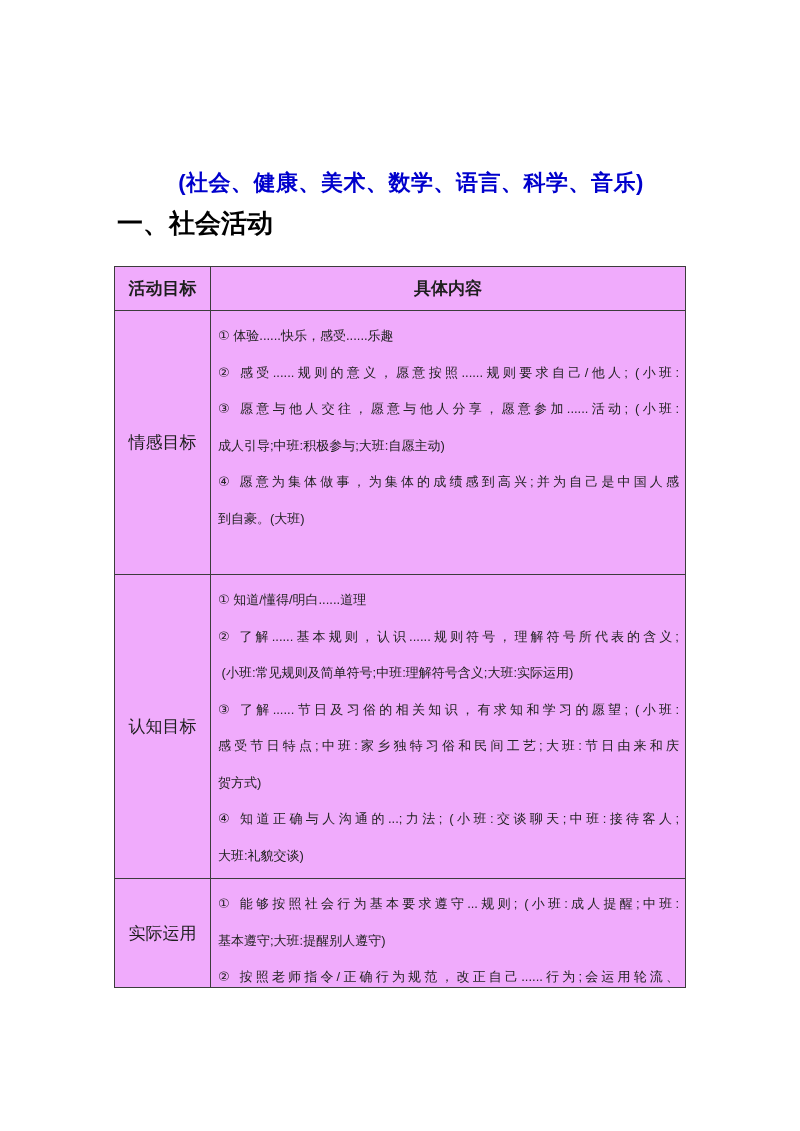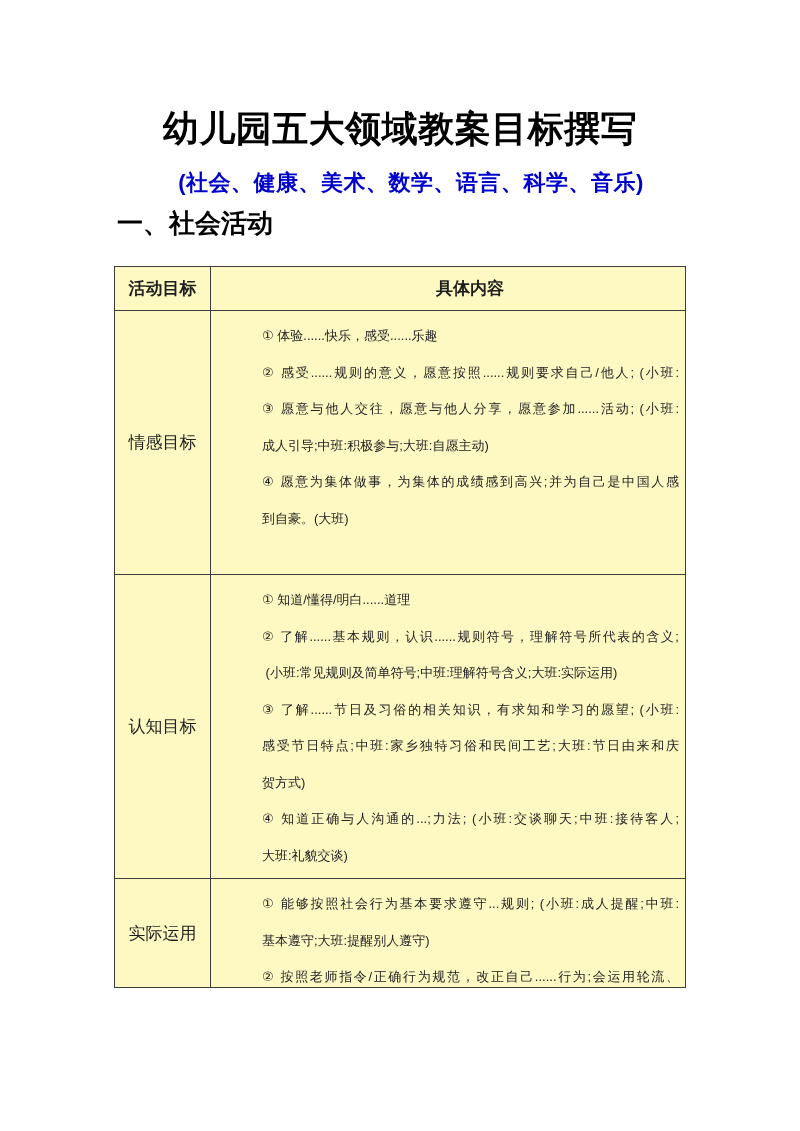--- a/index.html
+++ b/index.html
@@ -44,21 +44,21 @@
     color: #000000;
   }
   .obj-table {
     position: absolute;
     left: 114px;
     top: 266px;
     width: 572px;
     height: 722px;
     border: 1px solid #3c3c3c;
     box-sizing: border-box;
-    background: #fef9c3;
+    background: #f0abfc;
   }
   .t-row { display: flex; box-sizing: border-box; border-bottom: 1px solid #3c3c3c; }
   .t-row:last-child { border-bottom: none; }
   .t-head { height: 44px; }
   .t-cell-label {
     width: 96px;
     flex: 0 0 96px;
     border-right: 1px solid #3c3c3c;
     box-sizing: border-box;
     display: flex;
@@ -68,21 +68,20 @@
   }
   .t-head .t-cell-label, .t-head .t-cell-content { font-weight: 700; }
   .t-cell-content {
     flex: 1 1 auto;
     box-sizing: border-box;
     display: flex;
     align-items: center;
     justify-content: center;
     font-size: 17px;
     overflow: hidden;
-    margin-left: 44px;
   }
   .t-body .t-cell-content {
     display: block;
     padding: 7px 6px 0 7px;
   }
   .t-line {
     font-size: 13px;
     line-height: 36.5px;
     height: 36.5px;
     overflow: hidden;
@@ -94,21 +93,20 @@
     text-align-last: justify;
   }
   .row-0 { height: 264px; }
   .row-1 { height: 304px; }
   .row-2 { height: 108px; }
 </style>
 </head>
 <body>
 
 <div class="page">
-  <div class="doc-title">幼儿园五大领域教案目标撰写</div>
   <div class="doc-subtitle" style="color: rgb(0, 0, 204);">(社会、健康、美术、数学、语言、科学、音乐)</div>
   <div class="section-heading">一、社会活动</div>
 
   <div class="obj-table">
     <div class="t-row t-head">
       <div class="t-cell-label">活动目标</div>
       <div class="t-cell-content">具体内容</div>
     </div>
     <div>
         <div class="t-row t-body row-0">

